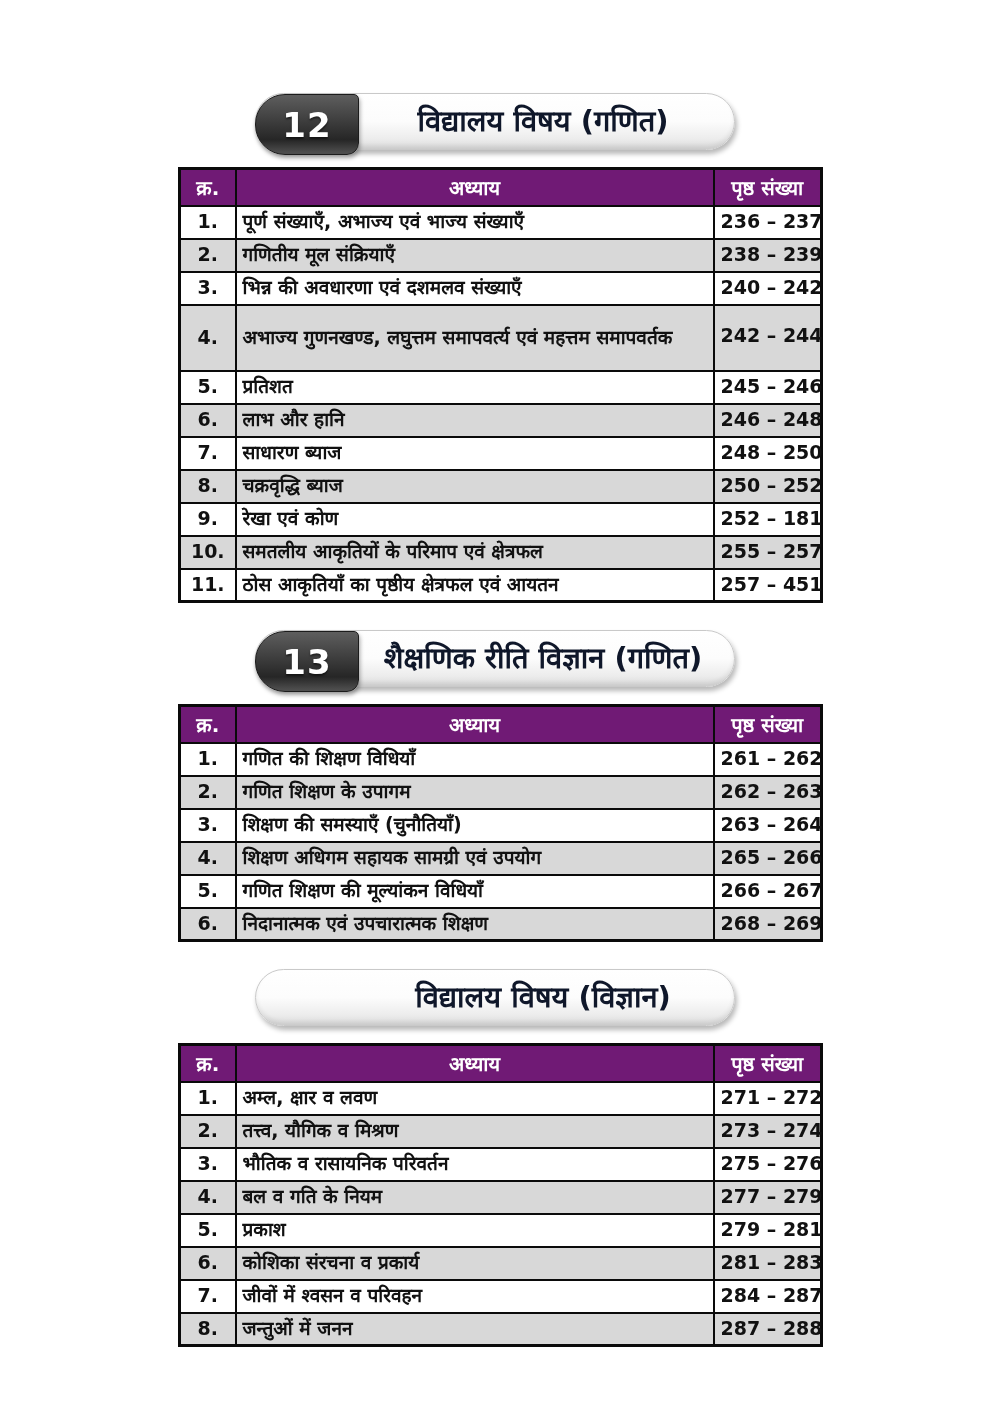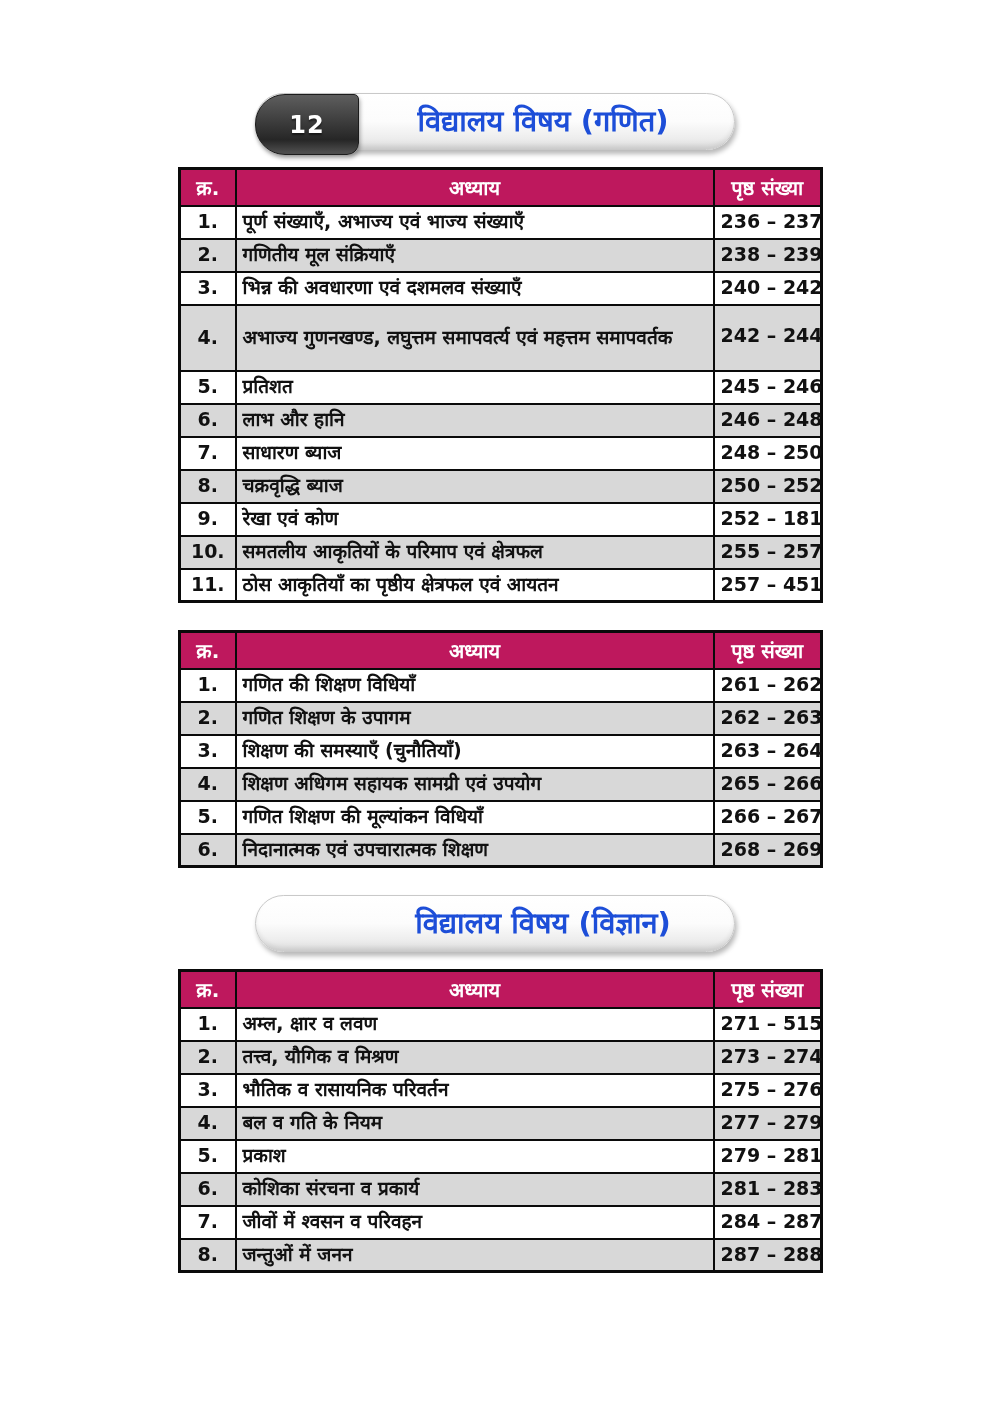--- a/index.html
+++ b/index.html
@@ -35,49 +35,49 @@
   .badge {
     position: absolute;
     left: 0; top: 1px;
     width: 104px; height: 61px;
     border-radius: 30px 5px 12px 30px;
     background: linear-gradient(180deg, #5e5e5e 0%, #424242 38%, #262626 76%, #4d4d4d 97%);
     border: 1px solid #1c1c1c;
     box-shadow: 1px 3px 4px rgba(0,0,0,0.35);
     display: flex; align-items: center; justify-content: center;
     color: #ffffff;
-    font-size: 24px;
+    font-size: 34px;
     font-weight: bold;
     letter-spacing: 1px;
     text-shadow: 0 2px 2px rgba(0,0,0,0.5);
   }
   .pill-title {
     position: absolute;
     left: 104px; right: 8px; top: 0; bottom: 4px;
     display: flex; align-items: center; justify-content: center;
     font-size: 29px;
     font-weight: bold;
-    color: #1d4ed8;
+    color: #0f172a;
     white-space: nowrap;
   }
 
   
   .table-wrap { margin-left: 178px; width: 642px; }
   table.toc {
     border-collapse: collapse;
     width: 642px;
     table-layout: fixed;
     border: 3px solid #0a0a0a;
   }
   col.c-sn { width: 56px; }
   col.c-ch { width: 478px; }
   col.c-pg { width: 108px; }
   table.toc th, table.toc td { border: 2.5px solid #0a0a0a; }
   table.toc thead th {
-    background: #be185d;
+    background: #701a75;
     color: #ffffff;
     height: 37px;
     font-size: 20px;
     font-weight: bold;
     text-align: center;
     padding: 2px 4px;
   }
   table.toc td {
     height: 33px;
     font-size: 19px;
@@ -178,20 +178,27 @@
                 <td class="sn">11.</td>
                 <td class="chapter">ठोस आकृतियाँ का पृष्ठीय क्षेत्रफल एवं आयतन</td>
                 <td class="pages">257 – 451</td>
               </tr>
             </tbody>
       </table>
     </div>
   </div>
 
   <div class="section">
+    <div class="pill-row">
+      <div class="pill"></div>
+      <div class="badge">
+        <span>13</span>
+      </div>
+      <div class="pill-title">शैक्षणिक रीति विज्ञान (गणित)</div>
+    </div>
     <div class="table-wrap">
       <table class="toc">
         <colgroup>
               <col class="c-sn">
               <col class="c-ch">
               <col class="c-pg">
             </colgroup>
         <thead>
           <tr>
             <th>क्र.</th>
@@ -251,21 +258,21 @@
           <tr>
             <th>क्र.</th>
             <th>अध्याय</th>
             <th>पृष्ठ संख्या</th>
           </tr>
         </thead>
         <tbody>
               <tr>
                 <td class="sn">1.</td>
                 <td class="chapter">अम्ल, क्षार व लवण</td>
-                <td class="pages">271 – 515</td>
+                <td class="pages">271 – 272</td>
               </tr>
               <tr class="alt">
                 <td class="sn">2.</td>
                 <td class="chapter">तत्त्व, यौगिक व मिश्रण</td>
                 <td class="pages">273 – 274</td>
               </tr>
               <tr>
                 <td class="sn">3.</td>
                 <td class="chapter">भौतिक व रासायनिक परिवर्तन</td>
                 <td class="pages">275 – 276</td>

